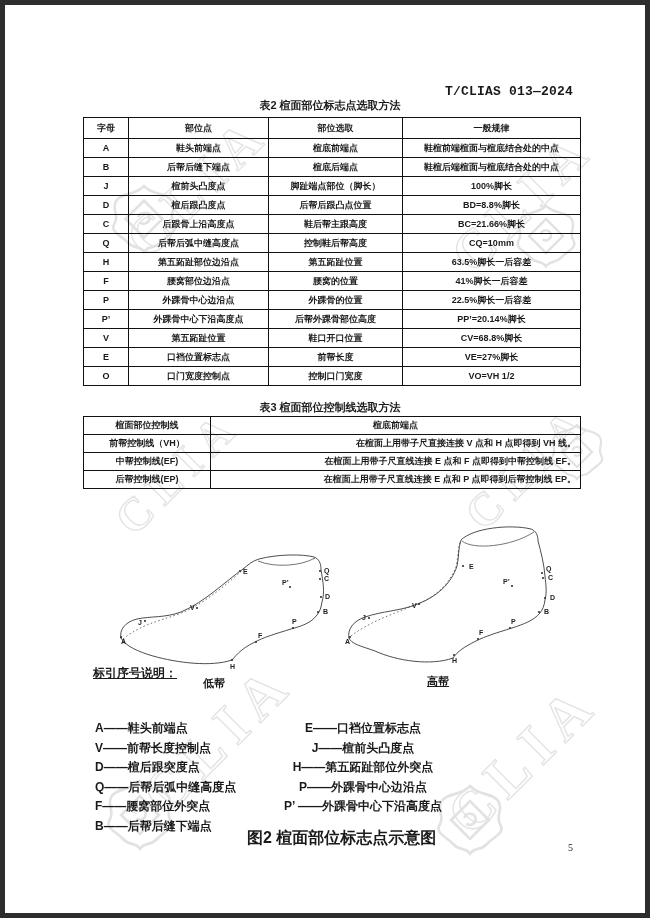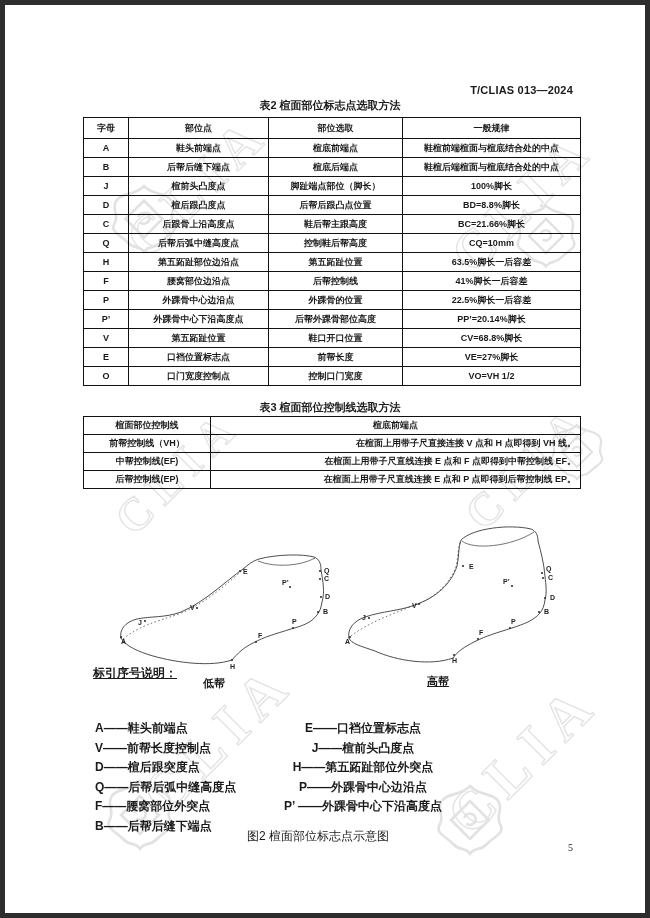--- a/index.html
+++ b/index.html
@@ -24,22 +24,22 @@
     -webkit-text-stroke:1.4px #e4e4e4;
     letter-spacing:10px;
     transform:rotate(-45deg);
     white-space:nowrap;
   }
   .wm-seal{position:absolute;}
   
   .content{position:absolute;inset:0;z-index:1;}
   .doc-number{
     position:absolute;top:79px;right:72px;
-    font-family:Liberation Sans, sans-serif;
-    font-size:11px;font-weight:600;letter-spacing:.2px;
+    font-family:Liberation Mono, monospace;
+    font-size:13px;font-weight:600;letter-spacing:.2px;
   }
   .tbl-title{
     position:absolute;left:0;width:650px;text-align:center;
     font-size:11px;font-weight:700;
   }
   #t2-title{top:93px;}
   #t3-title{top:395px;}
   table.std{
     position:absolute;left:78px;width:497px;
     border-collapse:collapse;table-layout:fixed;
@@ -71,21 +71,21 @@
     font-size:11px;font-weight:700;
   }
   #low-label{left:198px;top:671px;}
   #high-label{left:422px;top:669px;text-decoration:underline;}
   
   .legend-title{position:absolute;left:88px;top:660px;font-size:12px;font-weight:700;text-decoration:underline;}
   .legend-col{position:absolute;top:714px;font-size:12px;font-weight:600;line-height:19.5px;}
   #legend-left{left:90px;}
   #legend-right{left:279px;text-align:center;}
   .legend-col div{white-space:nowrap;}
-  .fig-caption{position:absolute;left:242px;top:823px;font-size:12px;font-weight:400;}
+  .fig-caption{position:absolute;left:242px;top:823px;font-size:16px;font-weight:700;}
   .page-num{position:absolute;right:72px;top:837px;font-size:10px;font-family:"Liberation Serif","DejaVu Serif",serif;}
 </style>
 </head>
 <body>
 
 <div class="page">
 
   <div class="wm-layer">
     <svg width="0" height="0" style="position:absolute">
       <defs>
@@ -178,21 +178,21 @@
           </tr>
           <tr>
             <td>H</td>
             <td>第五跖趾部位边沿点</td>
             <td>第五跖趾位置</td>
             <td>63.5%脚长一后容差</td>
           </tr>
           <tr>
             <td>F</td>
             <td>腰窝部位边沿点</td>
-            <td>后帮控制线</td>
+            <td>腰窝的位置</td>
             <td>41%脚长一后容差</td>
           </tr>
           <tr>
             <td>P</td>
             <td>外踝骨中心边沿点</td>
             <td>外踝骨的位置</td>
             <td>22.5%脚长一后容差</td>
           </tr>
           <tr>
             <td>P’</td>

